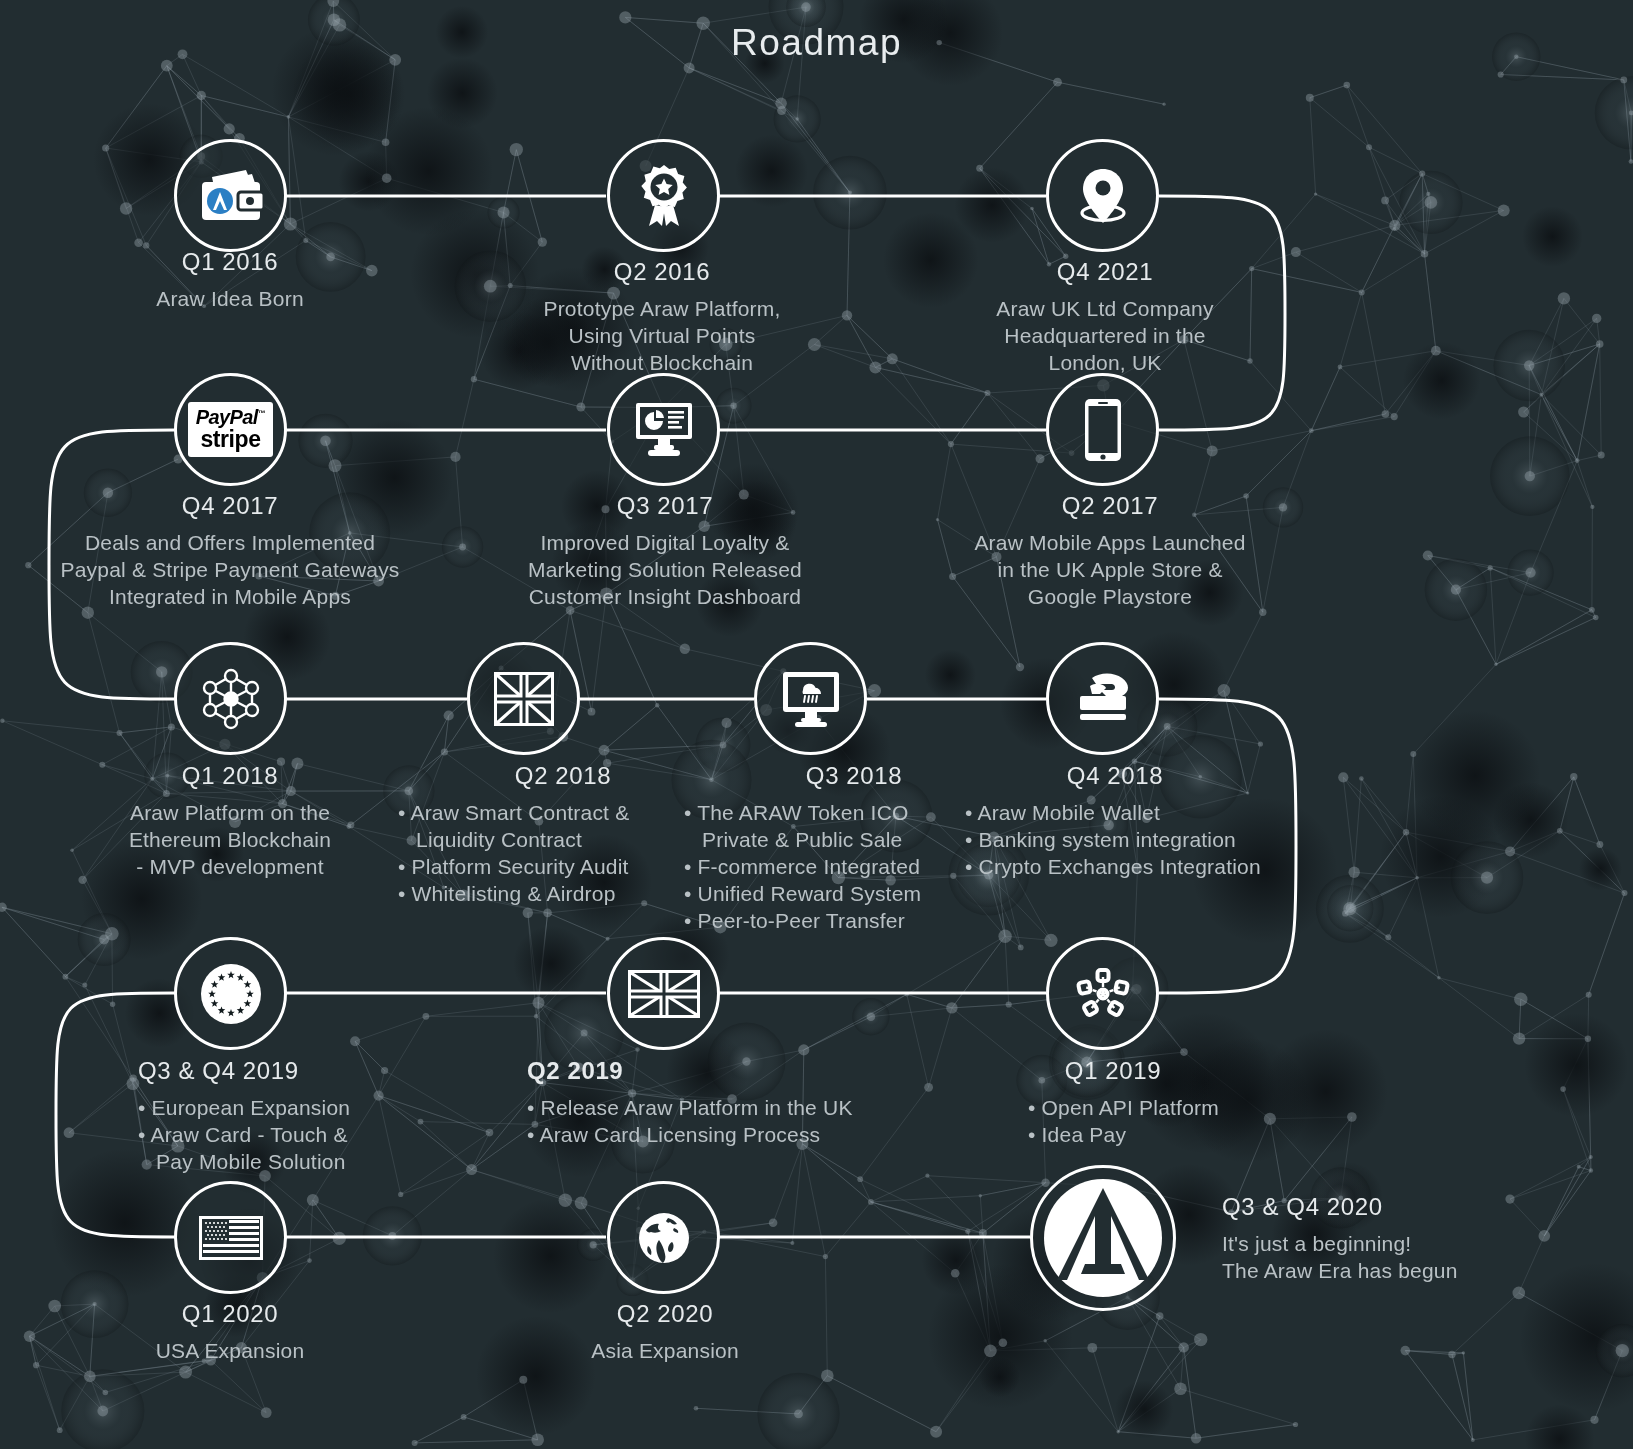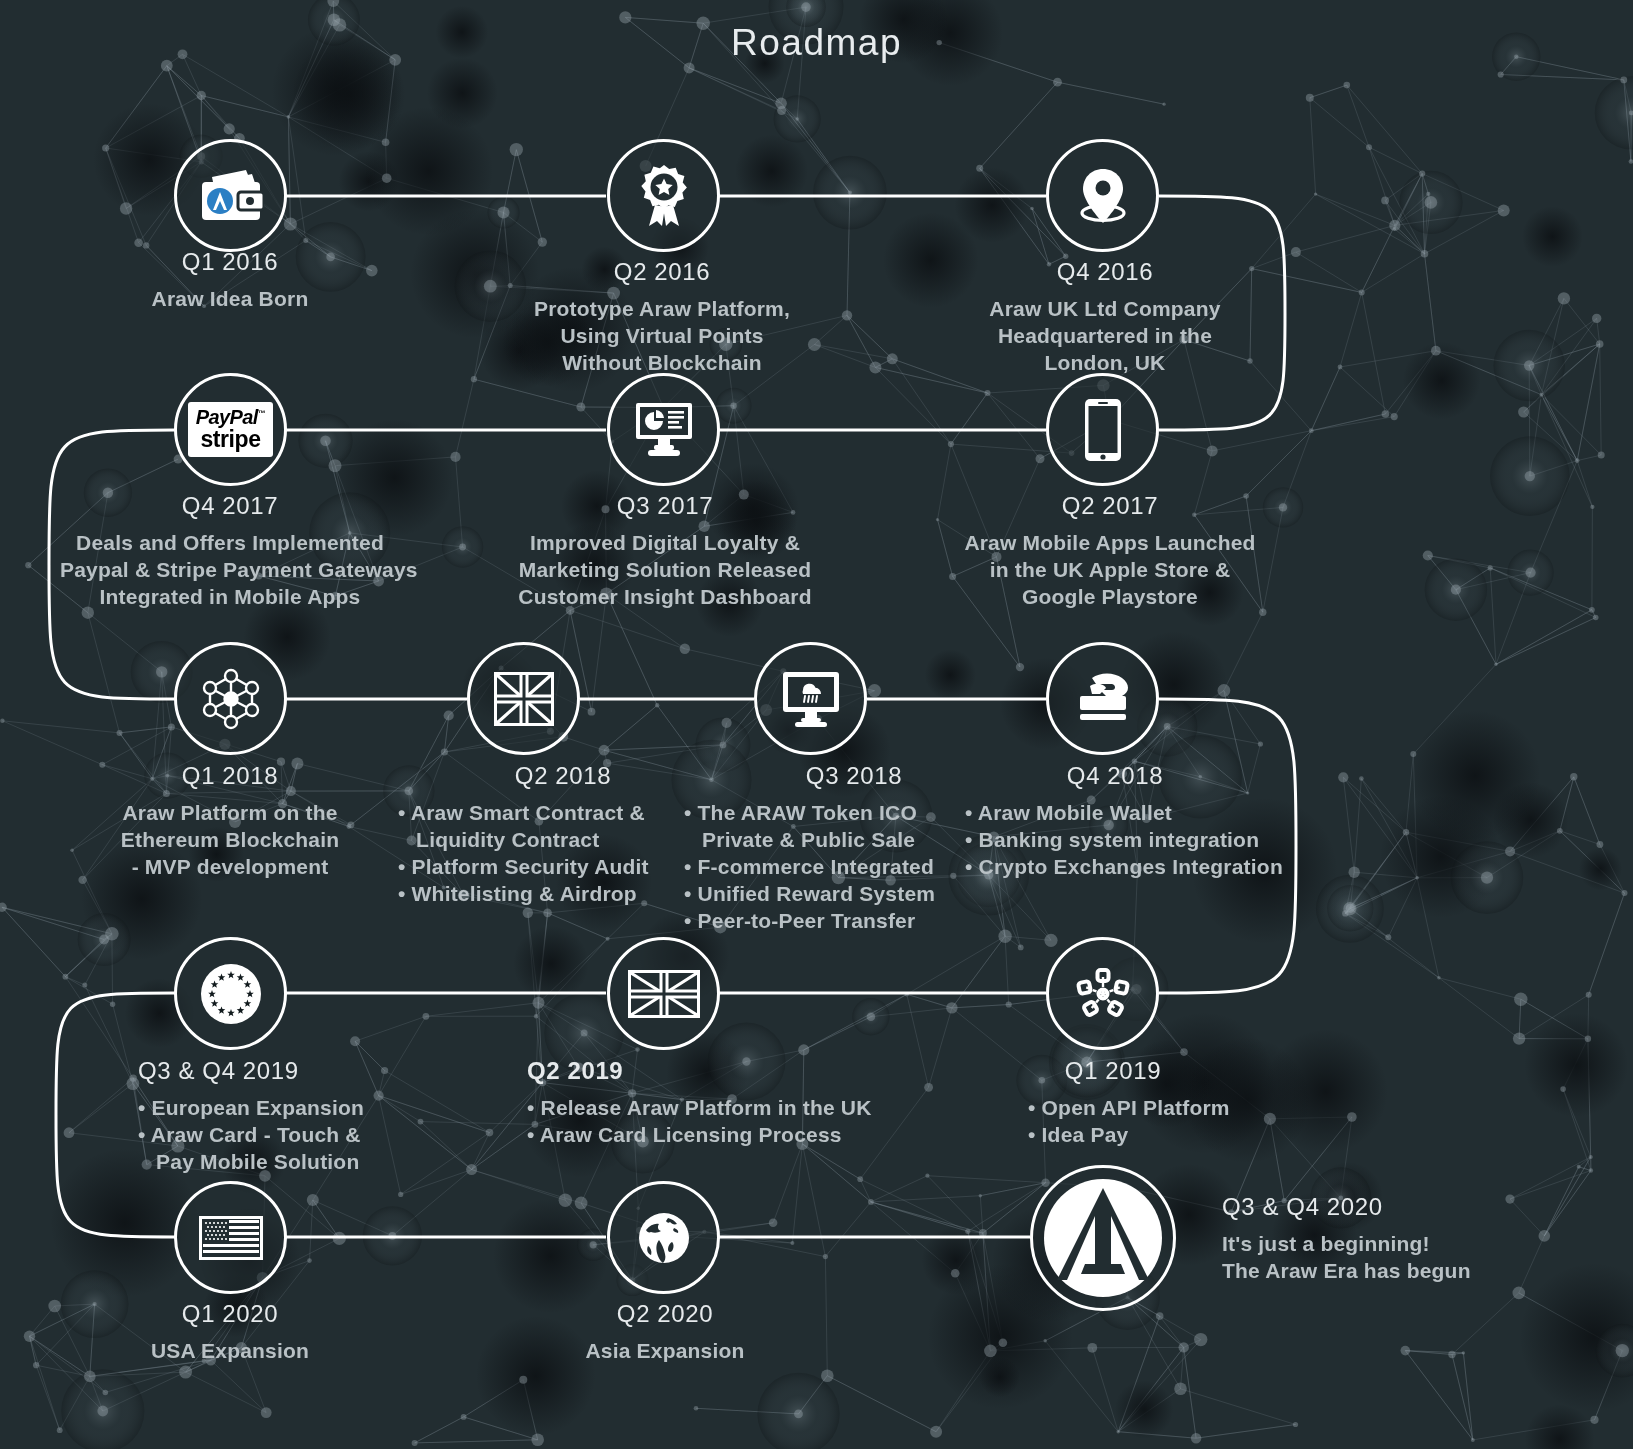--- a/index.html
+++ b/index.html
@@ -32,21 +32,21 @@
   .icon-wrap { display:flex; align-items:center; justify-content:center; }
 
   .label-block { position:absolute; }
   .label-block.center { text-align:center; }
   .label-block.left { text-align:left; }
   .qtr {
     font-size:24px; font-weight:300; color:#e6eaec;
     letter-spacing:0.6px; margin:0 0 9px 0; white-space:nowrap;
   }
   .desc {
-    font-size:21px; font-weight:700; line-height:27px;
+    font-size:21px; font-weight:400; line-height:27px;
     color:#b9c1c5; letter-spacing:0.2px;
   }
   .desc div { white-space:nowrap; }
   .bullets { text-align:left; }
   .bullets div { white-space:nowrap; }
 
   
   .plaque {
     background:#ffffff; color:#000; border-radius:3px;
     padding:5px 8px 6px 8px; text-align:center; line-height:1;
@@ -624,21 +624,21 @@
     <div class="circle" style="left:1046px; top:139px; width:113px; height:113px;">
       <span class="icon-wrap">
         <svg width="62" height="62" viewBox="0 0 62 62">
           <path d="M31 4 C19 4 11 13 11 24 C11 37 31 58 31 58 C31 58 51 37 51 24 C51 13 43 4 31 4 Z" fill="#fff"></path>
           <circle cx="31" cy="23" r="7.5" fill="#222d31"></circle>
           <ellipse cx="31" cy="48" rx="21" ry="7.5" fill="none" stroke="#fff" stroke-width="3.2"></ellipse>
         </svg>
       </span>
     </div>
     <div class="label-block center" style="left:950px; top:258px; width:310px;">
-      <div class="qtr">Q4 2016</div>
+      <div class="qtr">Q4 2021</div>
       <div class="desc">
           <div>Araw UK Ltd Company</div>
           <div>Headquartered in the</div>
           <div>London, UK</div>
         </div>
     </div>
   </div>
 
   <div class="node">
     <div class="circle" style="left:174px; top:373px; width:113px; height:113px;">

